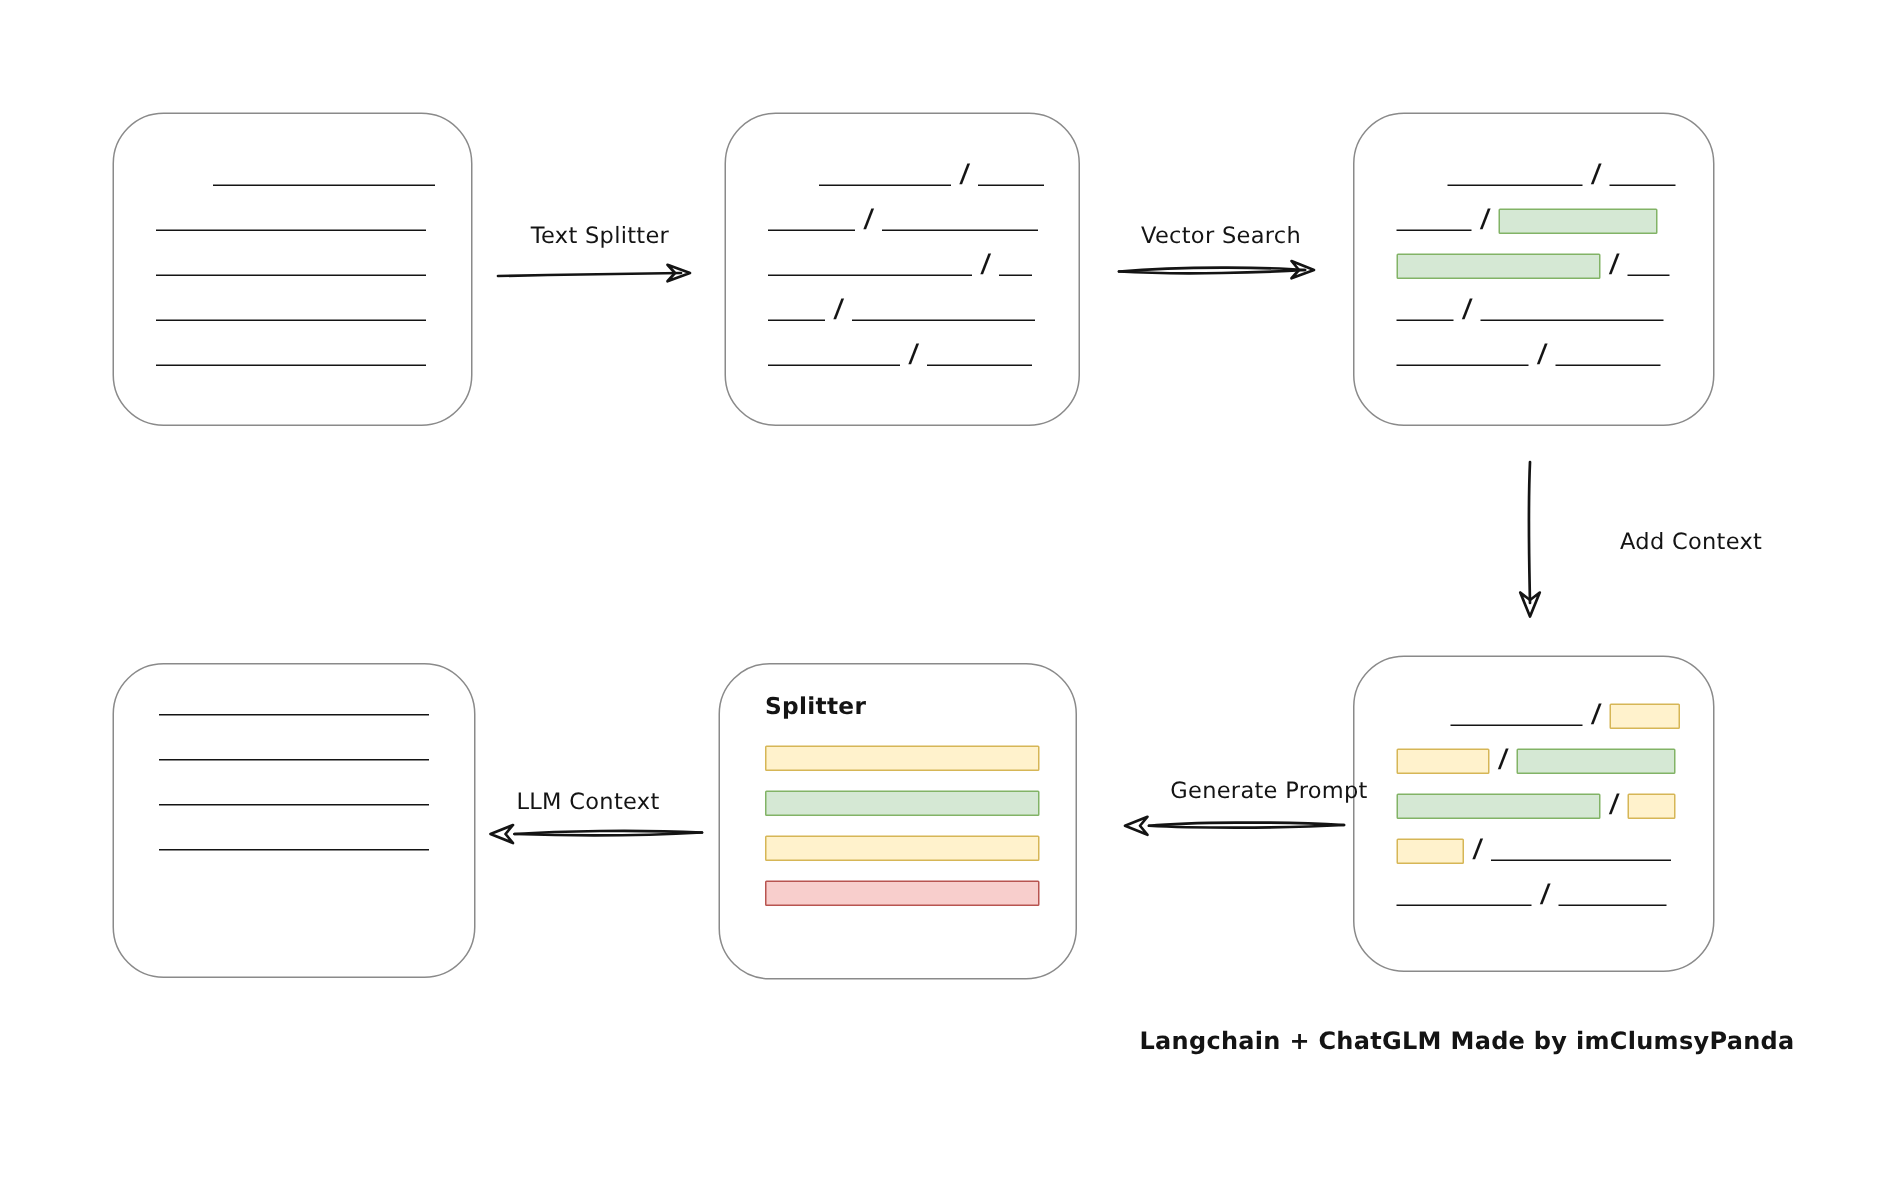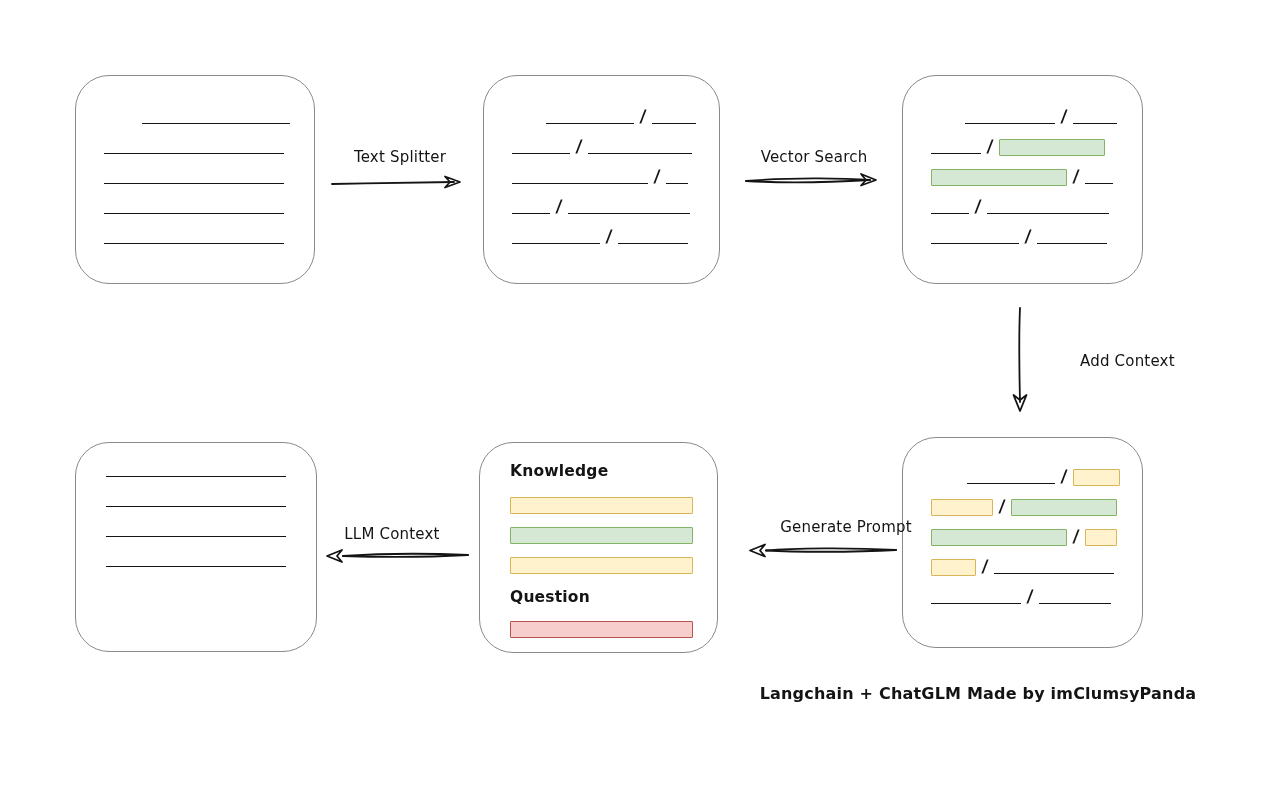--- a/index.html
+++ b/index.html
@@ -175,33 +175,32 @@
         </div>
         <div class="row">
           <div class="rule" style="width: 90px;"></div>
           <div class="slash">/</div>
           <div class="rule" style="width: 72px;"></div>
         </div>
       </div>
   </div>
 
   <div class="node" style="left:479px; top:442px; width:239px; height:211px;">
-    <div class="node-label label-knowledge">Knowledge</div>
+    <div class="node-label label-knowledge">Splitter</div>
     <div class="prompt-rows">
         <div class="row">
           <div class="chip chip-yellow" style="width: 183px;"></div>
         </div>
         <div class="row">
           <div class="chip chip-green" style="width: 183px;"></div>
         </div>
         <div class="row">
           <div class="chip chip-yellow" style="width: 183px;"></div>
         </div>
       </div>
-    <div class="node-label label-question">Question</div>
     <div class="prompt-rows" style="margin-top:10px;">
         <div class="row">
           <div class="chip chip-red" style="width: 183px;"></div>
         </div>
       </div>
   </div>
 
   <div class="node" style="left:75px; top:442px; width:242px; height:210px;">
     <div class="answer-rows">
         <div class="row">

